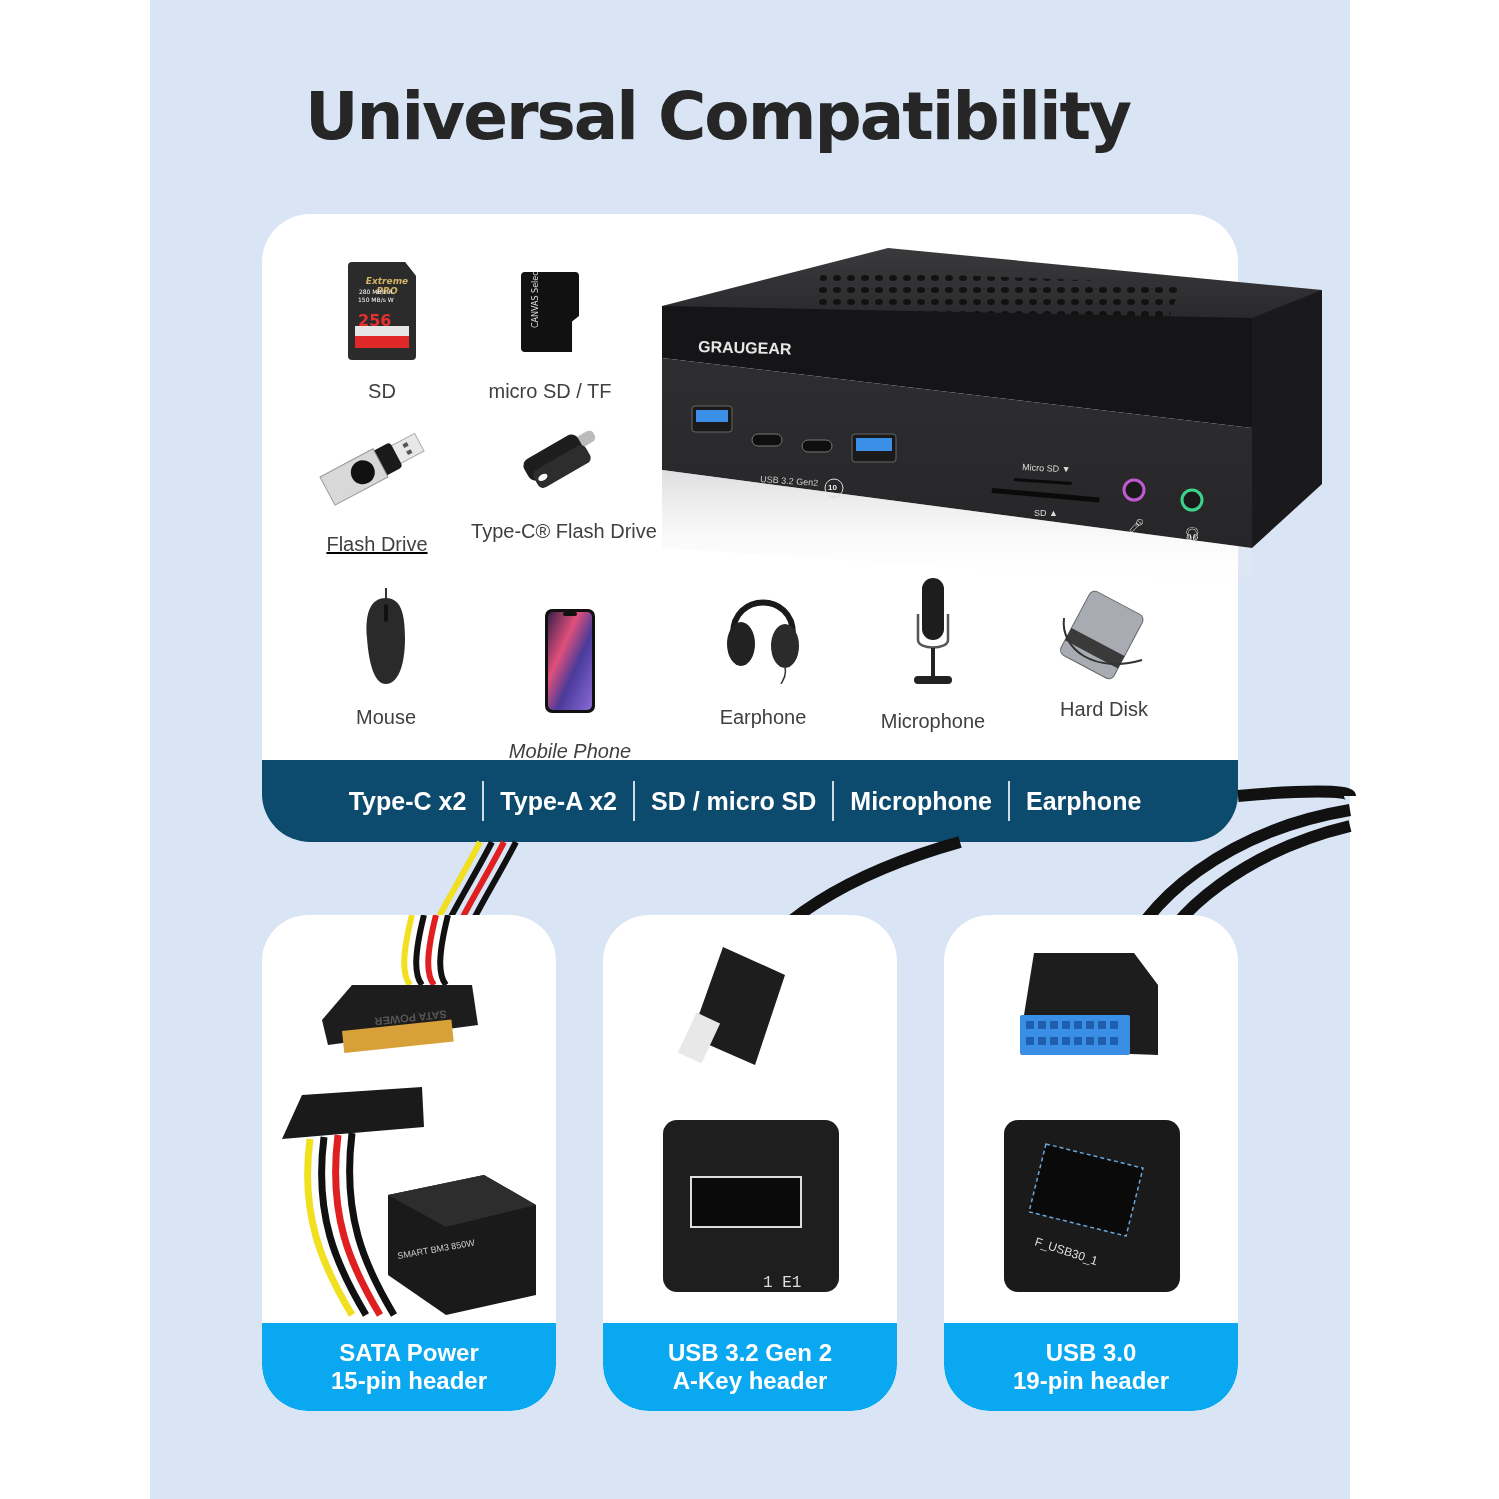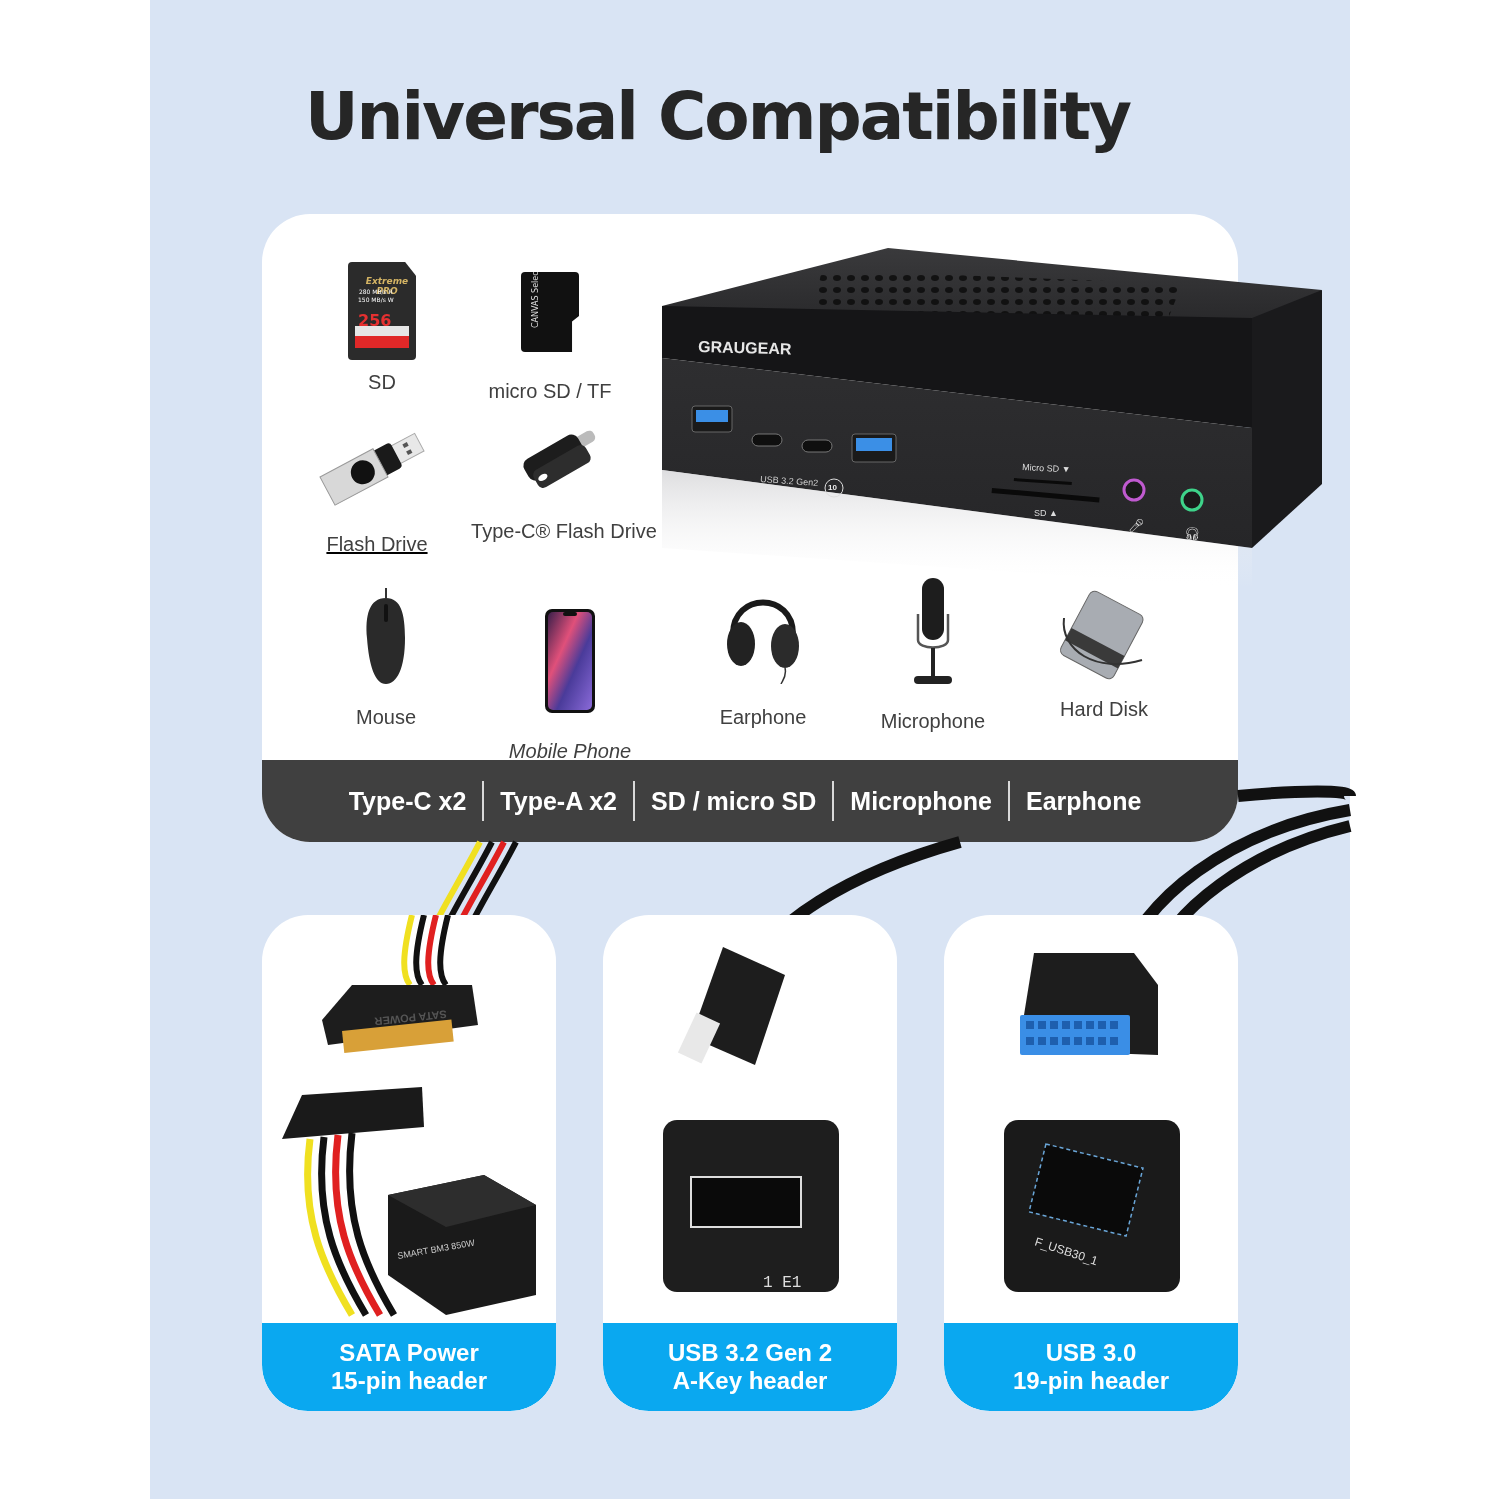--- a/index.html
+++ b/index.html
@@ -9,21 +9,21 @@
   .stage { position: absolute; left: 150px; top: 0; width: 1200px; height: 1499px; background: #d9e4f4; }
 
   .title { position: absolute; left: 0; top: 78px; width: 1435px; text-align: center;
            font-family: "DejaVu Sans", sans-serif; font-weight: 700; font-size: 66px;
            letter-spacing: -2px; color: #262626; }
 
   
   .top-card { position: absolute; left: 262px; top: 214px; width: 976px; height: 628px;
               background: #ffffff; border-radius: 48px; overflow: hidden; }
   .feature-bar { position: absolute; left: 262px; top: 760px; width: 976px; height: 82px;
-                 background: #404040; border-radius: 0 0 48px 48px;
+                 background: #0c4a6e; border-radius: 0 0 48px 48px;
                  display: flex; align-items: center; justify-content: center; padding-left: 30px; padding-right: 40px; }
   .feature { color: #ffffff; font-family: "Liberation Sans", sans-serif; font-weight: 700; font-size: 25px; padding: 0 16px; white-space: nowrap; }
   .feature-sep { width: 2px; height: 40px; background: rgba(255,255,255,0.8); }
 
   .device { position: absolute; text-align: center; }
   .device .label { font-family: "Liberation Sans", sans-serif; font-size: 20px; color: #404040; white-space: nowrap; }
   .device .art { margin: 0 auto; position: relative; }
 
   
   .sd-card { width: 68px; height: 98px; background: #2b2b2b; border-radius: 4px; position: relative;
@@ -59,21 +59,21 @@
 <div class="top-card"></div>
 
 <div class="device" style="left:330px; top:262px; width:104px;">
   <div class="art sd-card">
     <span class="brand">Extreme PRO</span>
     <span class="spec"><span>280 MB/s R</span><br><span>150 MB/s W</span></span>
     <span class="cap">256</span>
     <div class="stripe-w"></div>
       <div class="stripe-r"></div>
   </div>
-  <div class="label" style="margin-top:11px;">SD</div>
+  <div class="label" style="margin-top:20px;">SD</div>
 </div>
 
 <div class="device" style="left:470px; top:272px; width:160px;">
   <div class="art micro-sd">
       <span>CANVAS Select Plus 128GB</span>
     </div>
   <div class="label" style="margin-top:28px;">micro SD / TF</div>
 </div>
 
 <div class="device" style="left:312px; top:425px; width:130px;text-decoration:underline;">

